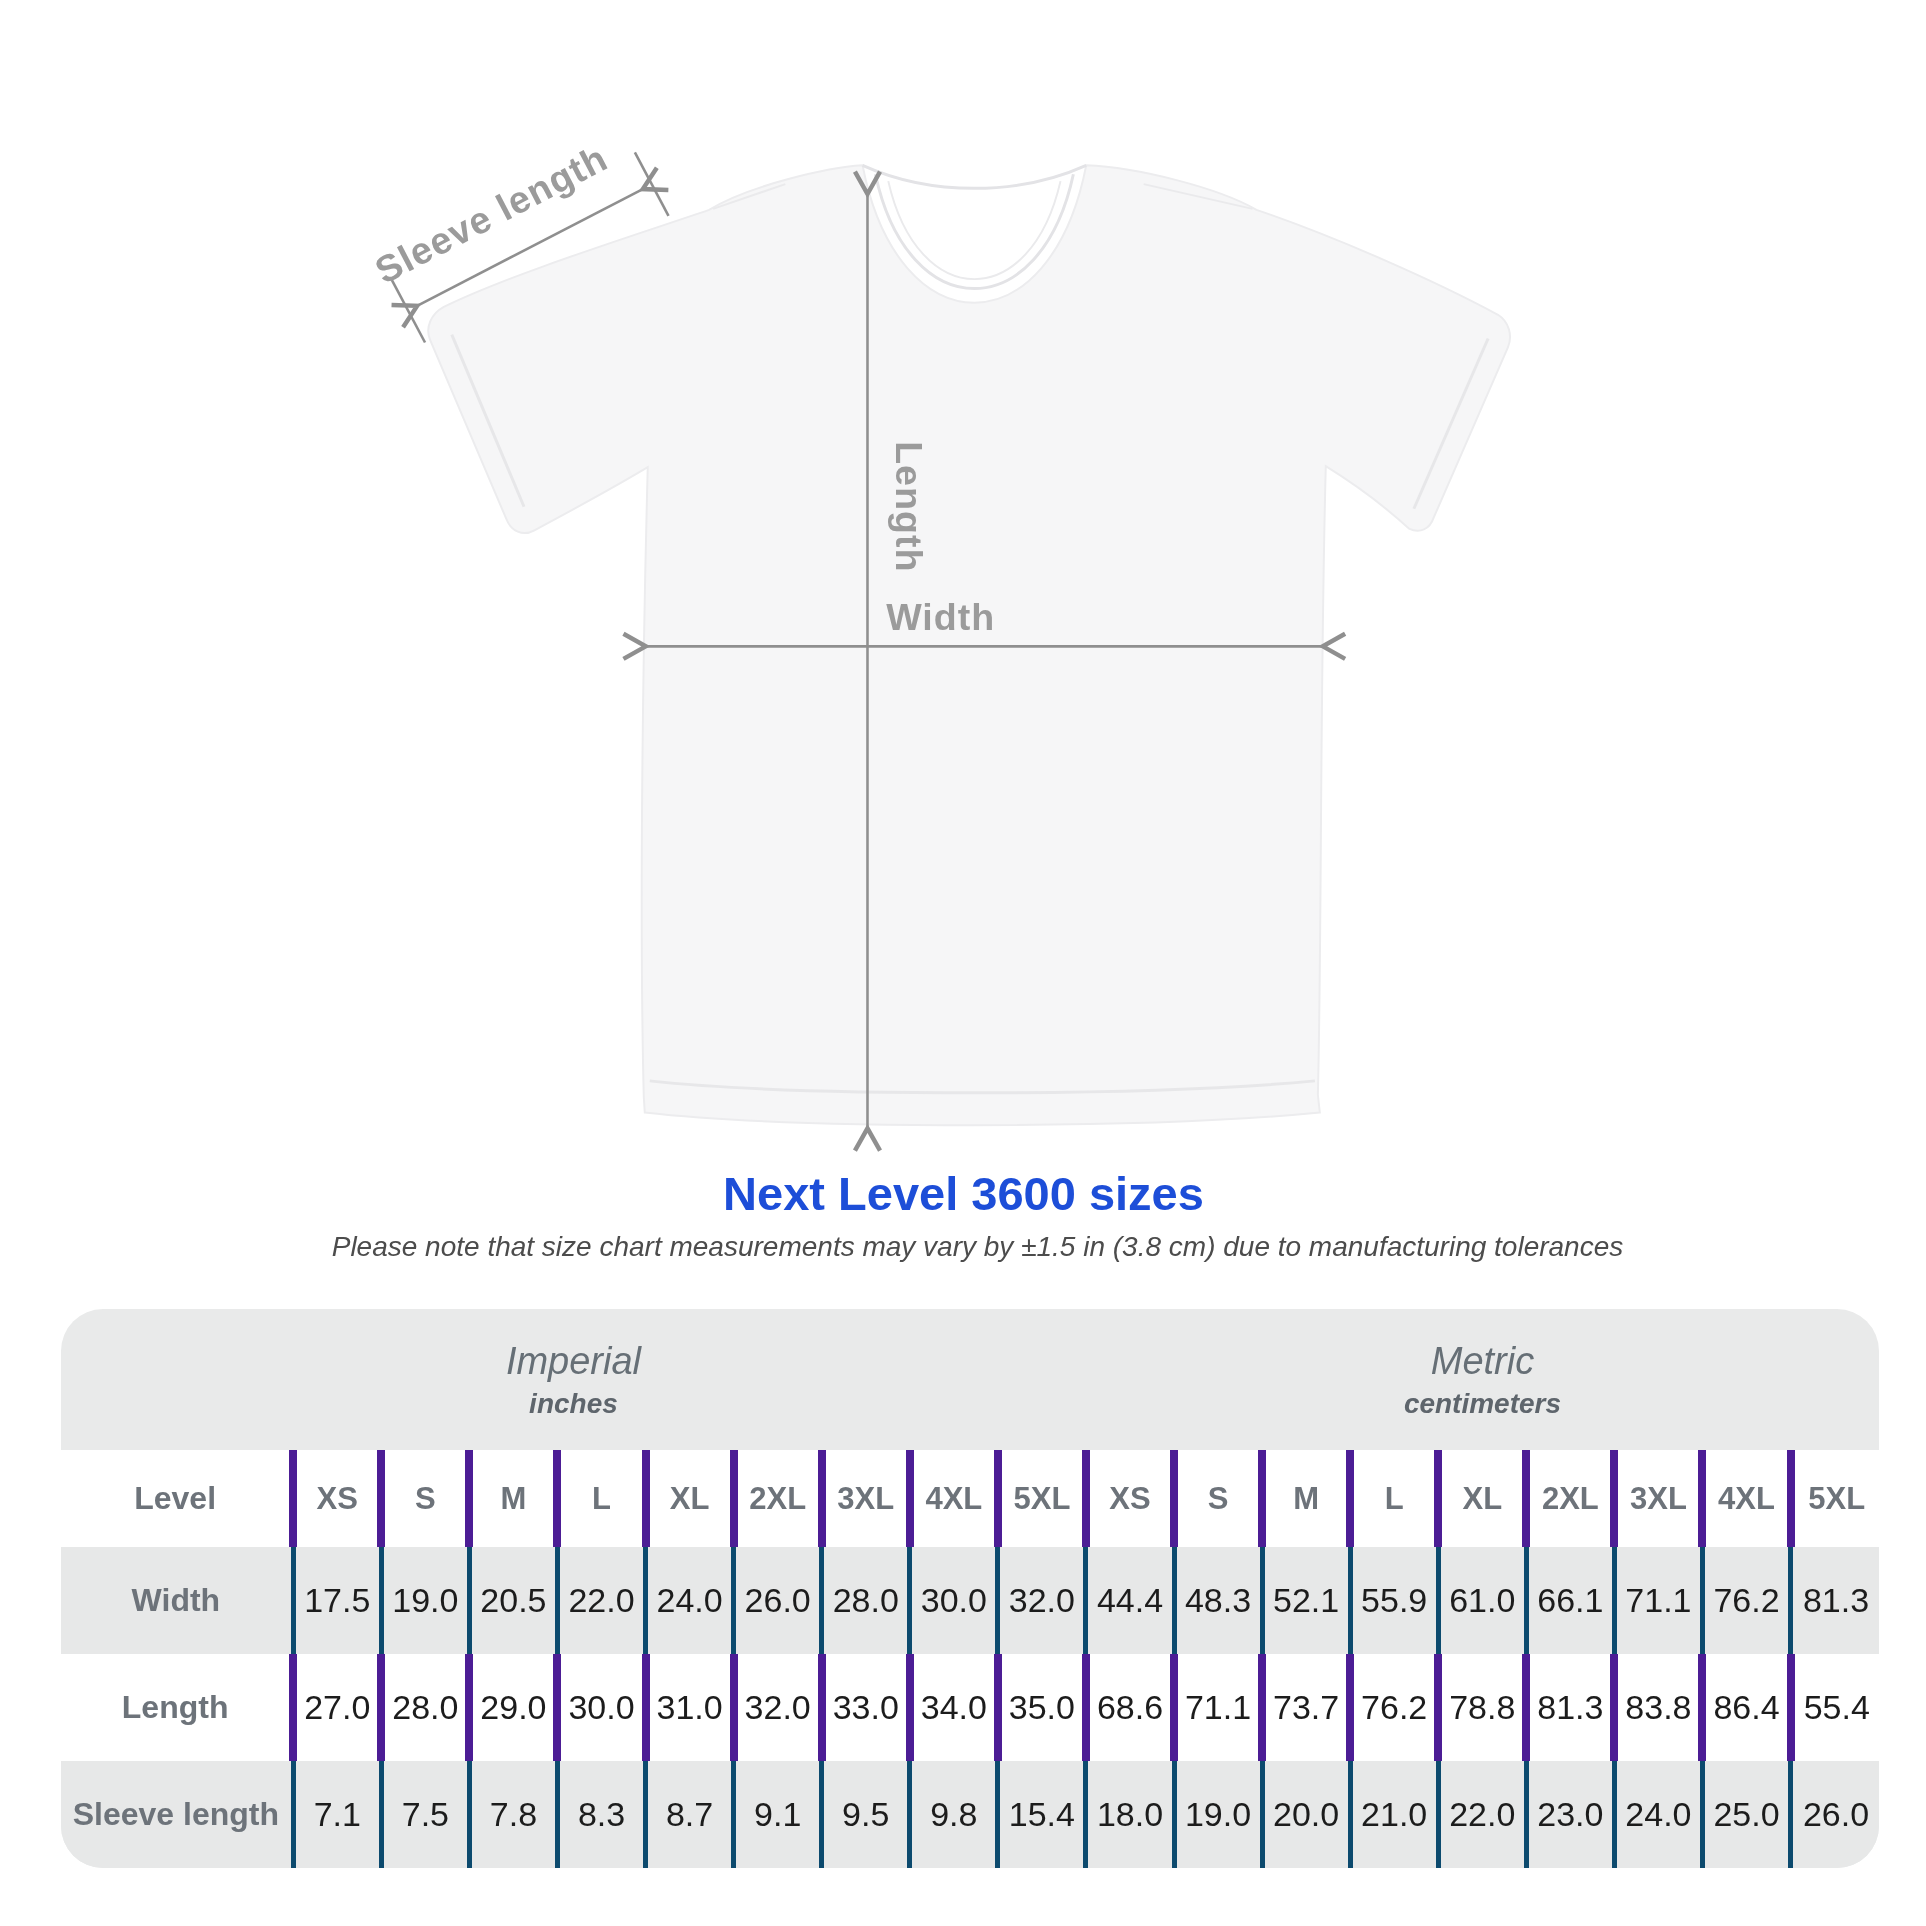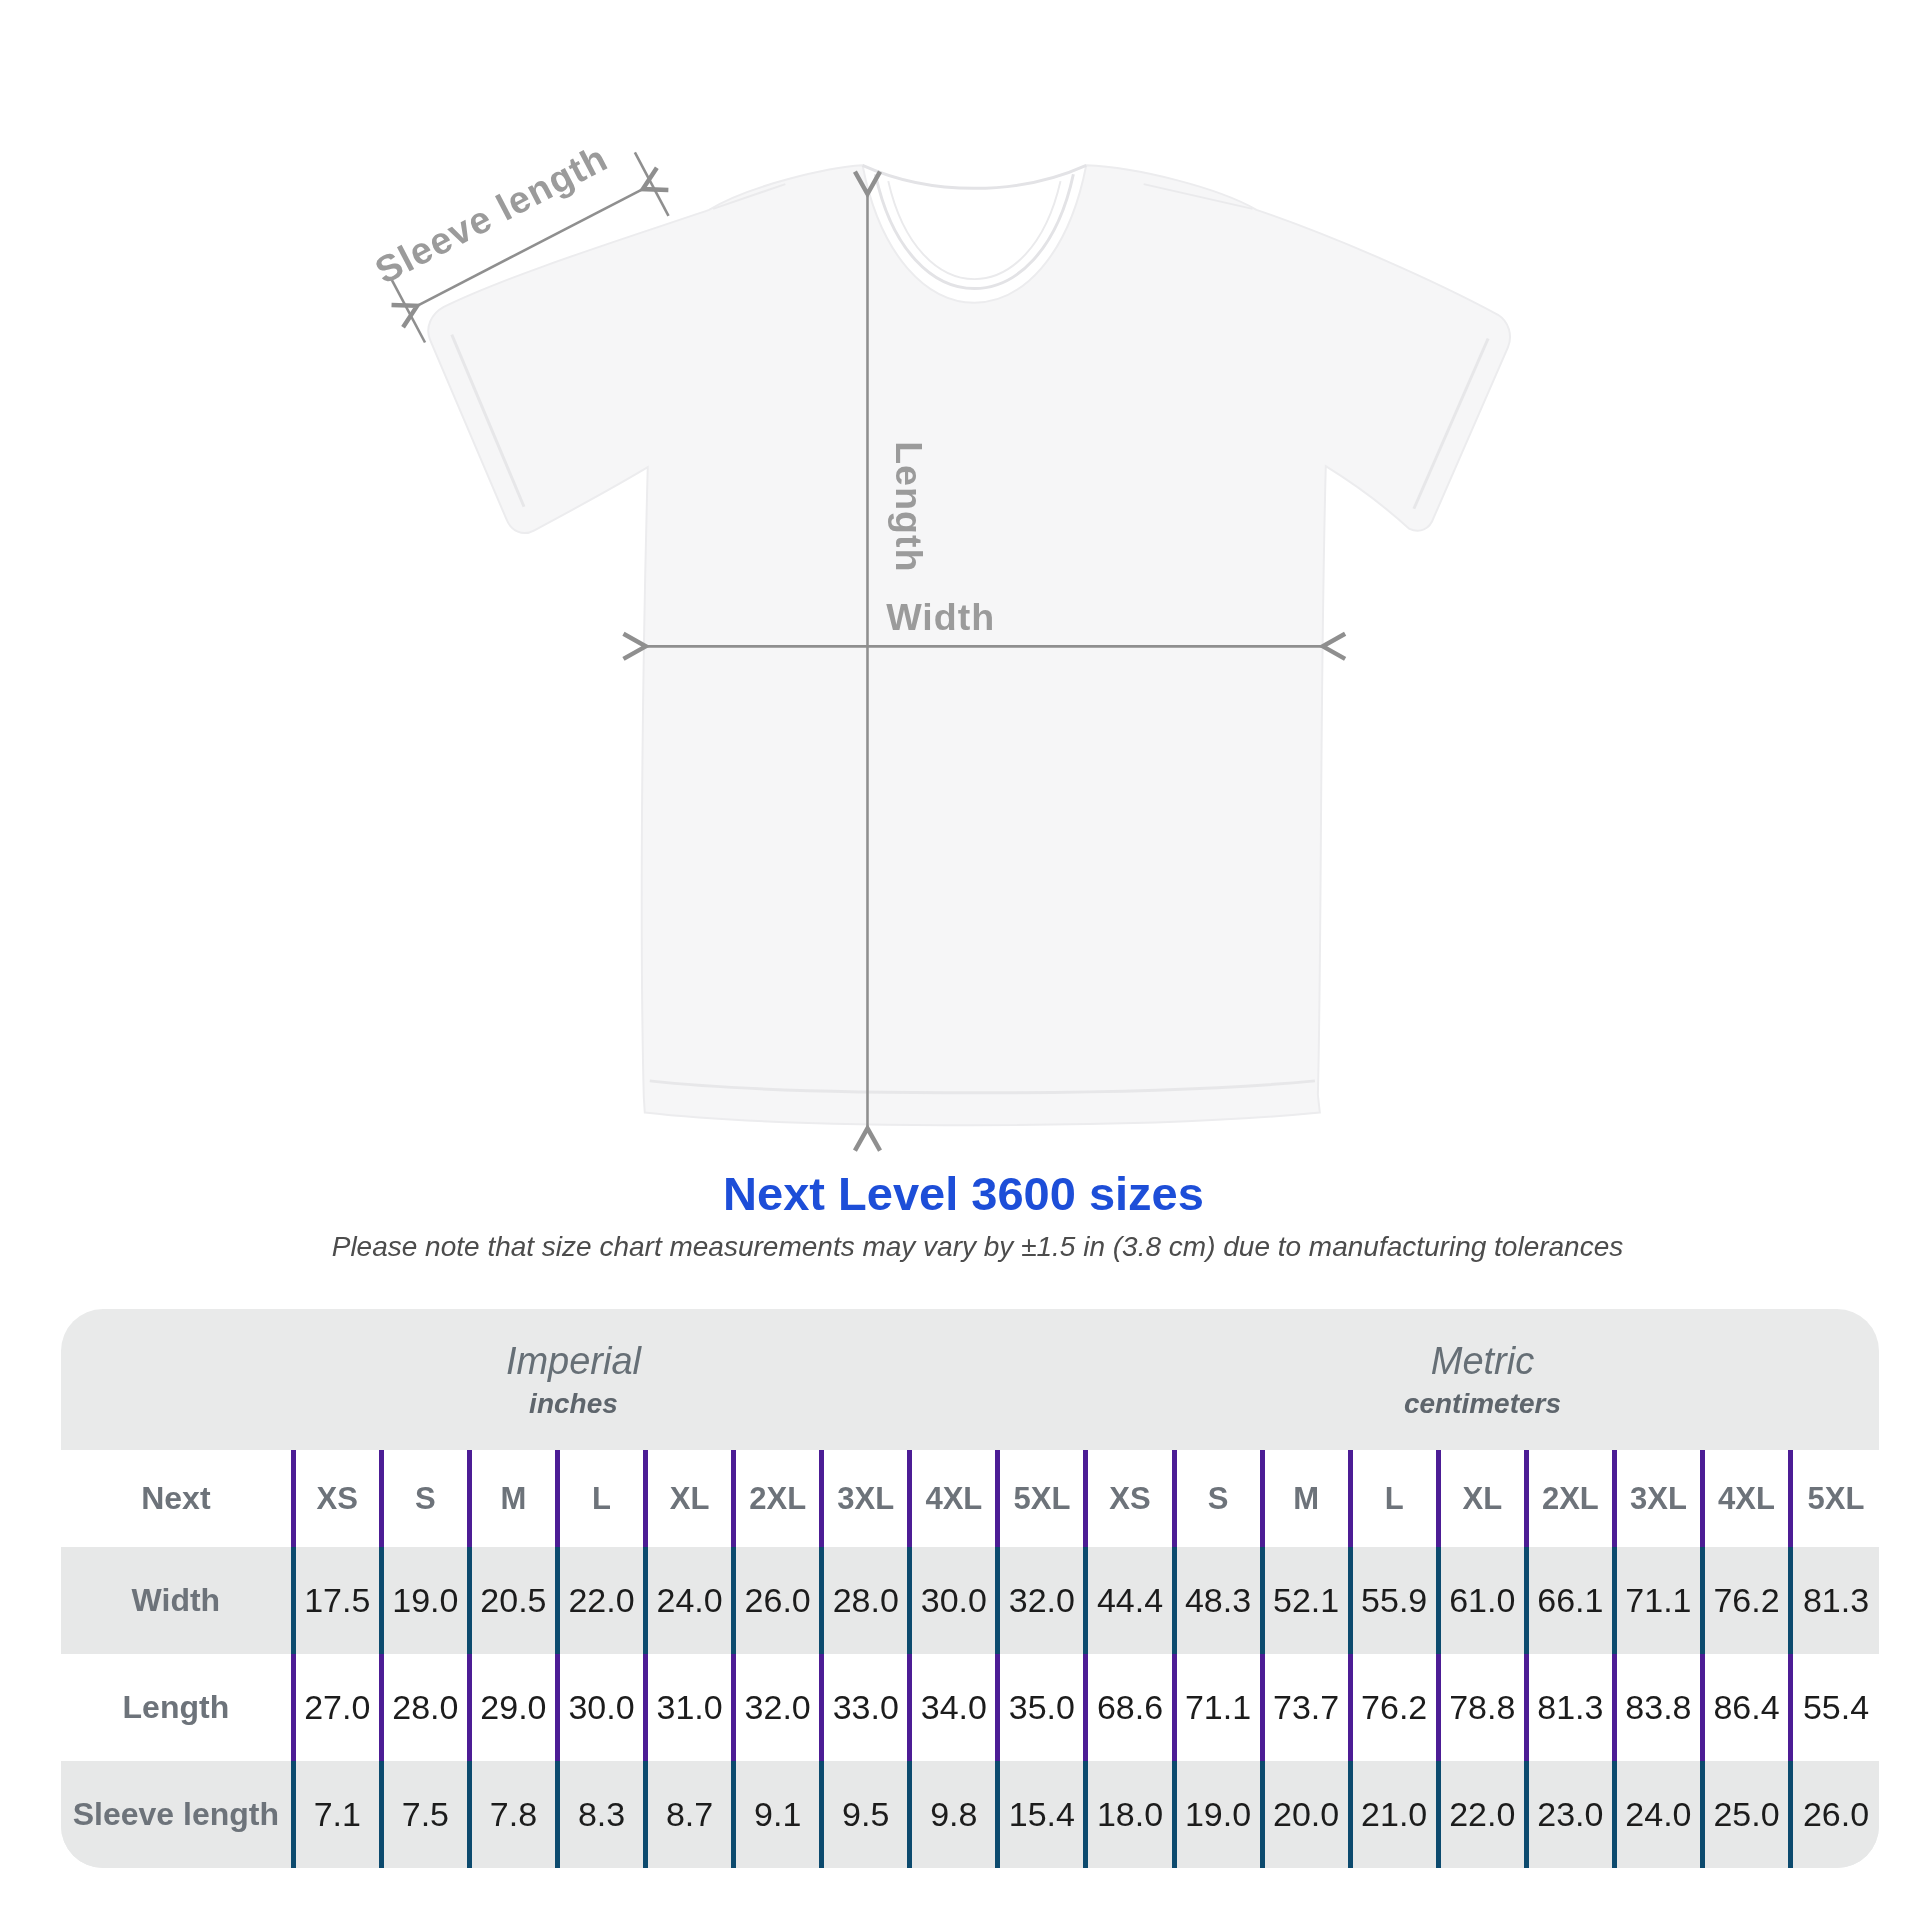--- a/index.html
+++ b/index.html
@@ -27,21 +27,21 @@
     padding:0; text-align:center; vertical-align:middle;
   }
 
   .unit-row th { height:141px; background:transparent; vertical-align:middle; }
   .unit-name { font-size:38px; font-weight:normal; font-style:italic; color:#666f76; line-height:1.25; }
   .unit-sub  { font-size:28px; font-style:italic; color:#5e656c; line-height:1.25; }
 
   tr.sizes-row  th { height:97px;  }
   tr.data-row   td, tr.data-row th { height:107px; }
 
-  tr.r-white th, tr.r-white td { background:#ffffff; border-left:5px solid #4c1d95; }
+  tr.r-white th, tr.r-white td { background:#ffffff; border-left:8px solid #4c1d95; }
   tr.r-gray  th, tr.r-gray  td { background:#e7e8e8; border-left:5px solid #0c4a6e; }
   tr.r-white th:first-child, tr.r-white td:first-child,
   tr.r-gray  th:first-child, tr.r-gray  td:first-child { border-left:none; }
 
   .row-label { font-size:32px; font-weight:bold; color:#6d737a; }
   .size-label { font-size:31px; font-weight:bold; color:#6d737a; }
   .num { font-size:34px; font-weight:normal; color:#1c1c1c; }
 
   .dim-label { font-weight:bold; fill:#9b9b9b; letter-spacing:1px; }
 </style>
@@ -122,21 +122,21 @@
           <div class="unit-name">Imperial</div>
           <div class="unit-sub">inches</div>
         </th>
         <th colspan="9">
           <div class="unit-name">Metric</div>
           <div class="unit-sub">centimeters</div>
         </th>
       </tr>
 
       <tr class="sizes-row r-white">
-        <th class="row-label">Next</th>
+        <th class="row-label">Level</th>
         <th class="size-label">XS</th>
         <th class="size-label">S</th>
         <th class="size-label">M</th>
         <th class="size-label">L</th>
         <th class="size-label">XL</th>
         <th class="size-label">2XL</th>
         <th class="size-label">3XL</th>
         <th class="size-label">4XL</th>
         <th class="size-label">5XL</th>
         <th class="size-label">XS</th>

